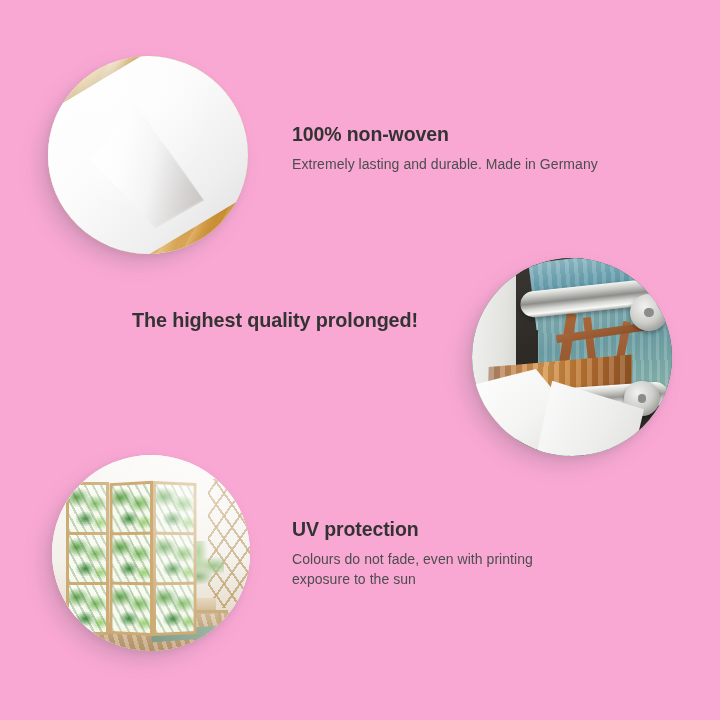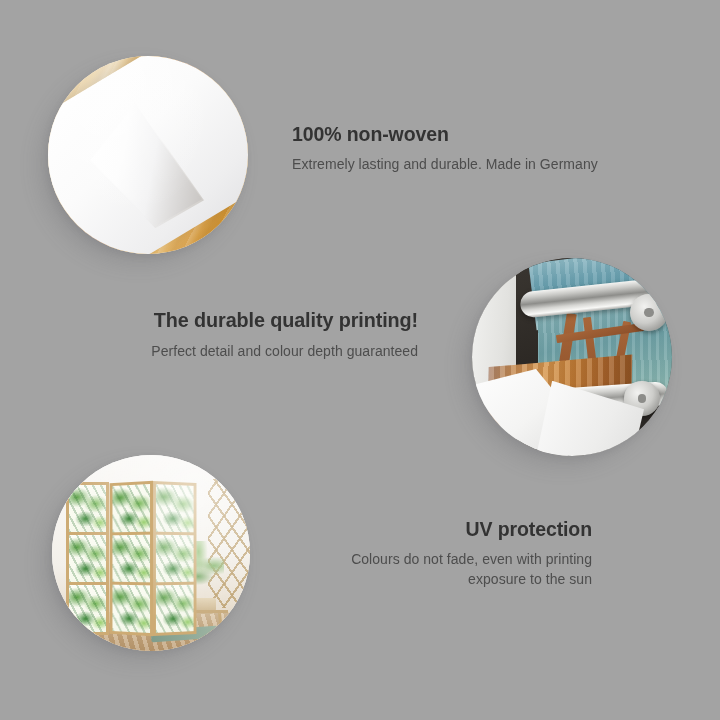--- a/index.html
+++ b/index.html
@@ -2,21 +2,21 @@
 <html><head>
 <meta charset="utf-8">
 <style>
   * { margin:0; padding:0; box-sizing:border-box; }
   html, body {
     width:720px; height:720px;
     background:#f1f1f1;
     font-family:"Liberation Sans", sans-serif;
     overflow:hidden;
   }
-  .page { position:relative; width:720px; height:720px; background:#a3a3a3; }
+  .page { position:relative; width:720px; height:720px; background:#f9a8d4; }
 
   
   .circle {
     position:absolute;
     border-radius:50%;
     overflow:hidden;
     background:#fdfdfd;
     box-shadow: -9px 10px 20px rgba(90,90,95,0.20),
                 -2px 3px 6px rgba(90,90,95,0.12);
   }
@@ -222,21 +222,21 @@
     font-size:19.5px; font-weight:bold; color:#333333;
     letter-spacing:-0.1px; line-height:1.25; margin-bottom:9px;
   }
   .feature-text p {
     font-size:14px; font-weight:normal; color:#4d4d4d;
     line-height:1.42; letter-spacing:0.05px;
   }
   #text-nonwoven { left:292px; top:122px; width:310px; text-align:left; }
   #text-printing { left:100px; top:308px; width:318px; text-align:right; }
   #text-printing h2 { font-size:19.8px; }
-  #text-uv { left:292px; top:517px; width:300px; text-align:right; }
+  #text-uv { left:292px; top:517px; width:300px; text-align:left; }
 </style>
 </head>
 <body>
 
 <div class="page">
 
   <div class="circle" id="circle-nonwoven">
     <div class="inner">
       <div class="nw-print"></div>
       <div class="nw-sheet"></div>
@@ -267,22 +267,21 @@
       <div class="pr-roller-bot"></div>
       <div class="pr-disc" style="right:2%; top:18%; width:19%; height:19%;"></div>
       <div class="pr-disc" style="right:6%; top:62%; width:18%; height:18%;"></div>
       <div class="pr-disc" style="left:38%; top:64%; width:13%; height:13%;"></div>
       <div class="pr-whitefold"></div>
       <div class="pr-whitefold2"></div>
     </div>
   </div>
 
   <div class="feature-text" id="text-printing">
-    <h2>The durable quality printing!</h2>
-    <p>Perfect detail and colour depth guaranteed</p>
+    <h2>The highest quality prolonged!</h2>
   </div>
 
   <div class="circle" id="circle-uv">
     <div class="inner">
       <div class="uv-room"></div>
       <div class="uv-trellis"></div>
       <div class="uv-floor"></div>
       <div class="uv-chair"></div>
       <div class="uv-plant"></div>
       <div class="uv-pot"></div>

